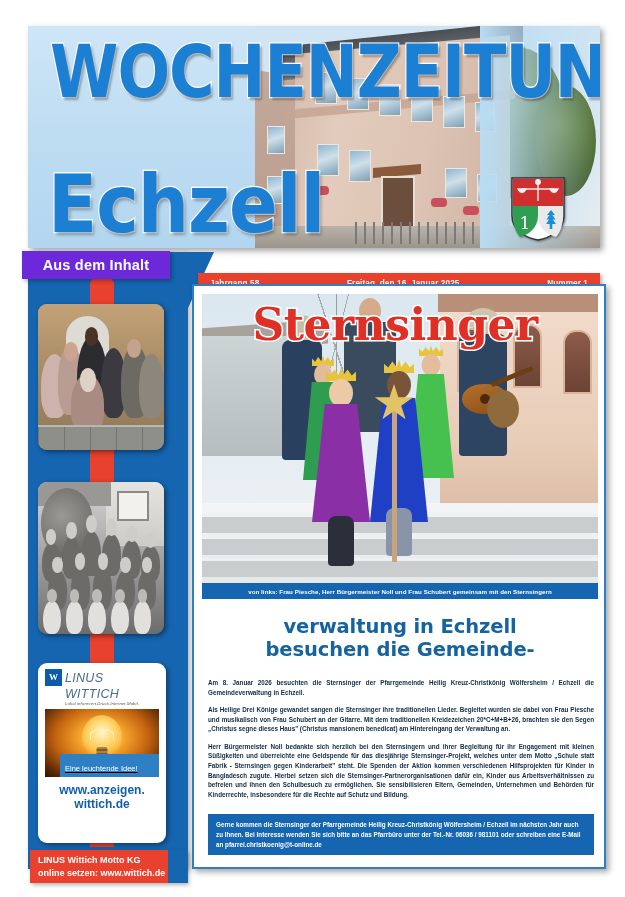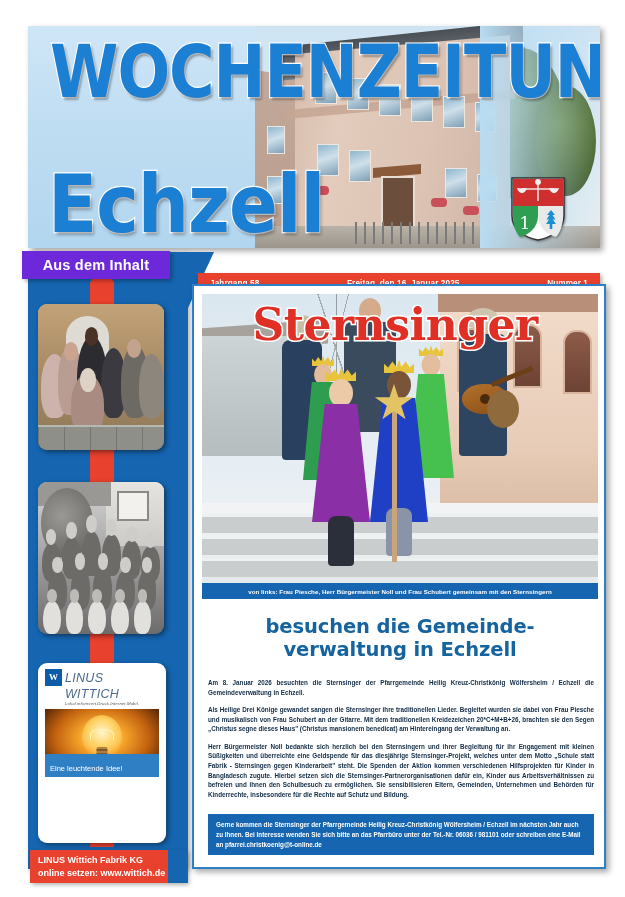--- a/index.html
+++ b/index.html
@@ -144,21 +144,21 @@
   .ad-logo-txt .n{font-size:12.5px;color:#4a6b8a;letter-spacing:.3px;font-family:"Liberation Sans",sans-serif;}
   .ad-logo-txt .s{font-size:4.3px;color:#5a5a5a;letter-spacing:.1px;display:block;margin-top:1px;}
   .ad-img{position:relative;margin:1px 7px 0 7px;height:68px;overflow:hidden;
     background:radial-gradient(ellipse at 50% 42%,#ffe9a8 0%,#f5a32a 28%,#c2620f 58%,#5a2a06 85%,#2b1303 100%);}
   .bulb{position:absolute;left:50%;top:6px;transform:translateX(-50%);width:40px;height:44px;border-radius:50%;
     background:radial-gradient(circle at 50% 40%,#fff6cf 0%,#ffd468 40%,rgba(255,190,60,.25) 72%,rgba(255,190,60,0) 100%);}
   .filament{position:absolute;left:50%;top:20px;transform:translateX(-50%);width:22px;height:10px;
     border:1.6px solid #fff3c0;border-radius:50% 50% 0 0;border-bottom:none;}
   .bulb-base{position:absolute;left:50%;top:38px;transform:translateX(-50%);width:11px;height:22px;
     background:repeating-linear-gradient(180deg,#b08040 0 2px,#7d5a2b 2px 4px);border-radius:2px;}
-  .ad-banner{position:absolute;left:0;bottom:0;width:100%;background:#2f7fc4;padding:2.5px 0 2.5px 5px;}
+  .ad-banner{position:absolute;left:15px;bottom:0;width:100%;background:#2f7fc4;padding:2.5px 0 2.5px 5px;text-decoration:underline;}
   .ad-banner span{color:#fff;font-size:7.5px;}
   .ad-sub{text-align:center;color:#6b6b6b;font-size:7.4px;line-height:1.35;margin-top:6px;}
   .ad-url{text-align:center;color:#1460a8;font-weight:bold;font-size:12px;line-height:1.18;margin-top:6px;}
 
   .footred{
     position:absolute;left:30px;top:850px;width:157px;height:33px;background:#e8412d;
     box-shadow:2px 2px 4px rgba(0,0,0,.3);padding:4px 0 0 8px;box-sizing:border-box;
   }
   .footred div{color:#fff;font-size:9px;font-weight:bold;line-height:1.42;}
   .footblue{position:absolute;left:168px;top:850px;width:20px;height:33px;background:#1565b0;}
@@ -381,24 +381,28 @@
       </div>
     </div>
     <div class="ad-img">
       <div class="bulb"></div>
       <div class="filament"></div>
       <div class="bulb-base"></div>
       <div class="ad-banner">
         <span>Eine leuchtende Idee!</span>
       </div>
     </div>
+    <div class="ad-url">
+      <div>www.anzeigen.</div>
+      <div>wittich.de</div>
+    </div>
   </div>
 
   <div class="footred">
-    <div>LINUS Wittich Fabrik KG</div>
+    <div>LINUS Wittich Motto KG</div>
     <div>online setzen: www.wittich.de</div>
   </div>
   <div class="footblue"></div>
 
   <div class="dateline">
     <span>Jahrgang 58</span>
     <span>Freitag, den 16. Januar 2025</span>
     <span>Nummer 1</span>
   </div>
 
@@ -468,22 +472,22 @@
 
     <svg style="position:absolute;left:36px;top:14px;width:330px;height:52px;overflow:visible;" viewBox="0 0 330 52">
       <text id="ovt" x="165" y="40" text-anchor="middle" font-family="DejaVu Serif, serif" font-size="44" font-weight="bold" fill="#e03026" stroke="#ffffff" stroke-width="3.2" paint-order="stroke" style="letter-spacing:-0.5px;">Sternsinger</text>
     </svg>
 
     <div class="capt">
       <span>von links: Frau Piesche, Herr Bürgermeister Noll und Frau Schubert gemeinsam mit den Sternsingern</span>
     </div>
 
     <div class="headline">
+      <div>verwaltung in Echzell</div>
       <div>besuchen die Gemeinde-</div>
-      <div>verwaltung in Echzell</div>
     </div>
 
     <div class="body">
       <p>Am 8. Januar 2026 besuchten die Sternsinger der Pfarrgemeinde Heilig Kreuz-Christkönig Wölfersheim / Echzell die Gemeindeverwaltung in Echzell.</p>
       <p>Als Heilige Drei Könige gewandet sangen die Sternsinger ihre traditionellen Lieder. Begleitet wurden sie dabei von Frau Piesche und musikalisch von Frau Schubert an der Gitarre. Mit dem traditionellen Kreidezeichen 20*C+M+B+26, brachten sie den Segen „Christus segne dieses Haus" (Christus mansionem benedicat) am Hintereingang der Verwaltung an.</p>
       <p>Herr Bürgermeister Noll bedankte sich herzlich bei den Sternsingern und ihrer Begleitung für ihr Engagement mit kleinen Süßigkeiten und überreichte eine Geldspende für das diesjährige Sternsinger-Projekt, welches unter dem Motto „Schule statt Fabrik - Sternsingen gegen Kinderarbeit" steht. Die Spenden der Aktion kommen verschiedenen Hilfsprojekten für Kinder in Bangladesch zugute. Hierbei setzen sich die Sternsinger-Partnerorganisationen dafür ein, Kinder aus Arbeitsverhältnissen zu befreien und ihnen den Schulbesuch zu ermöglichen. Sie sensibilisieren Eltern, Gemeinden, Unternehmen und Behörden für Kinderrechte, insbesondere für die Rechte auf Schutz und Bildung.</p>
     </div>
 
     <div class="bluebox">
       <p>Gerne kommen die Sternsinger der Pfarrgemeinde Heilig Kreuz-Christkönig Wölfersheim / Echzell im nächsten Jahr auch zu Ihnen. Bei Interesse wenden Sie sich bitte an das Pfarrbüro unter der Tel.-Nr. 06036 / 981101 oder schreiben eine E-Mail an pfarrei.christkoenig@t-online.de</p>

